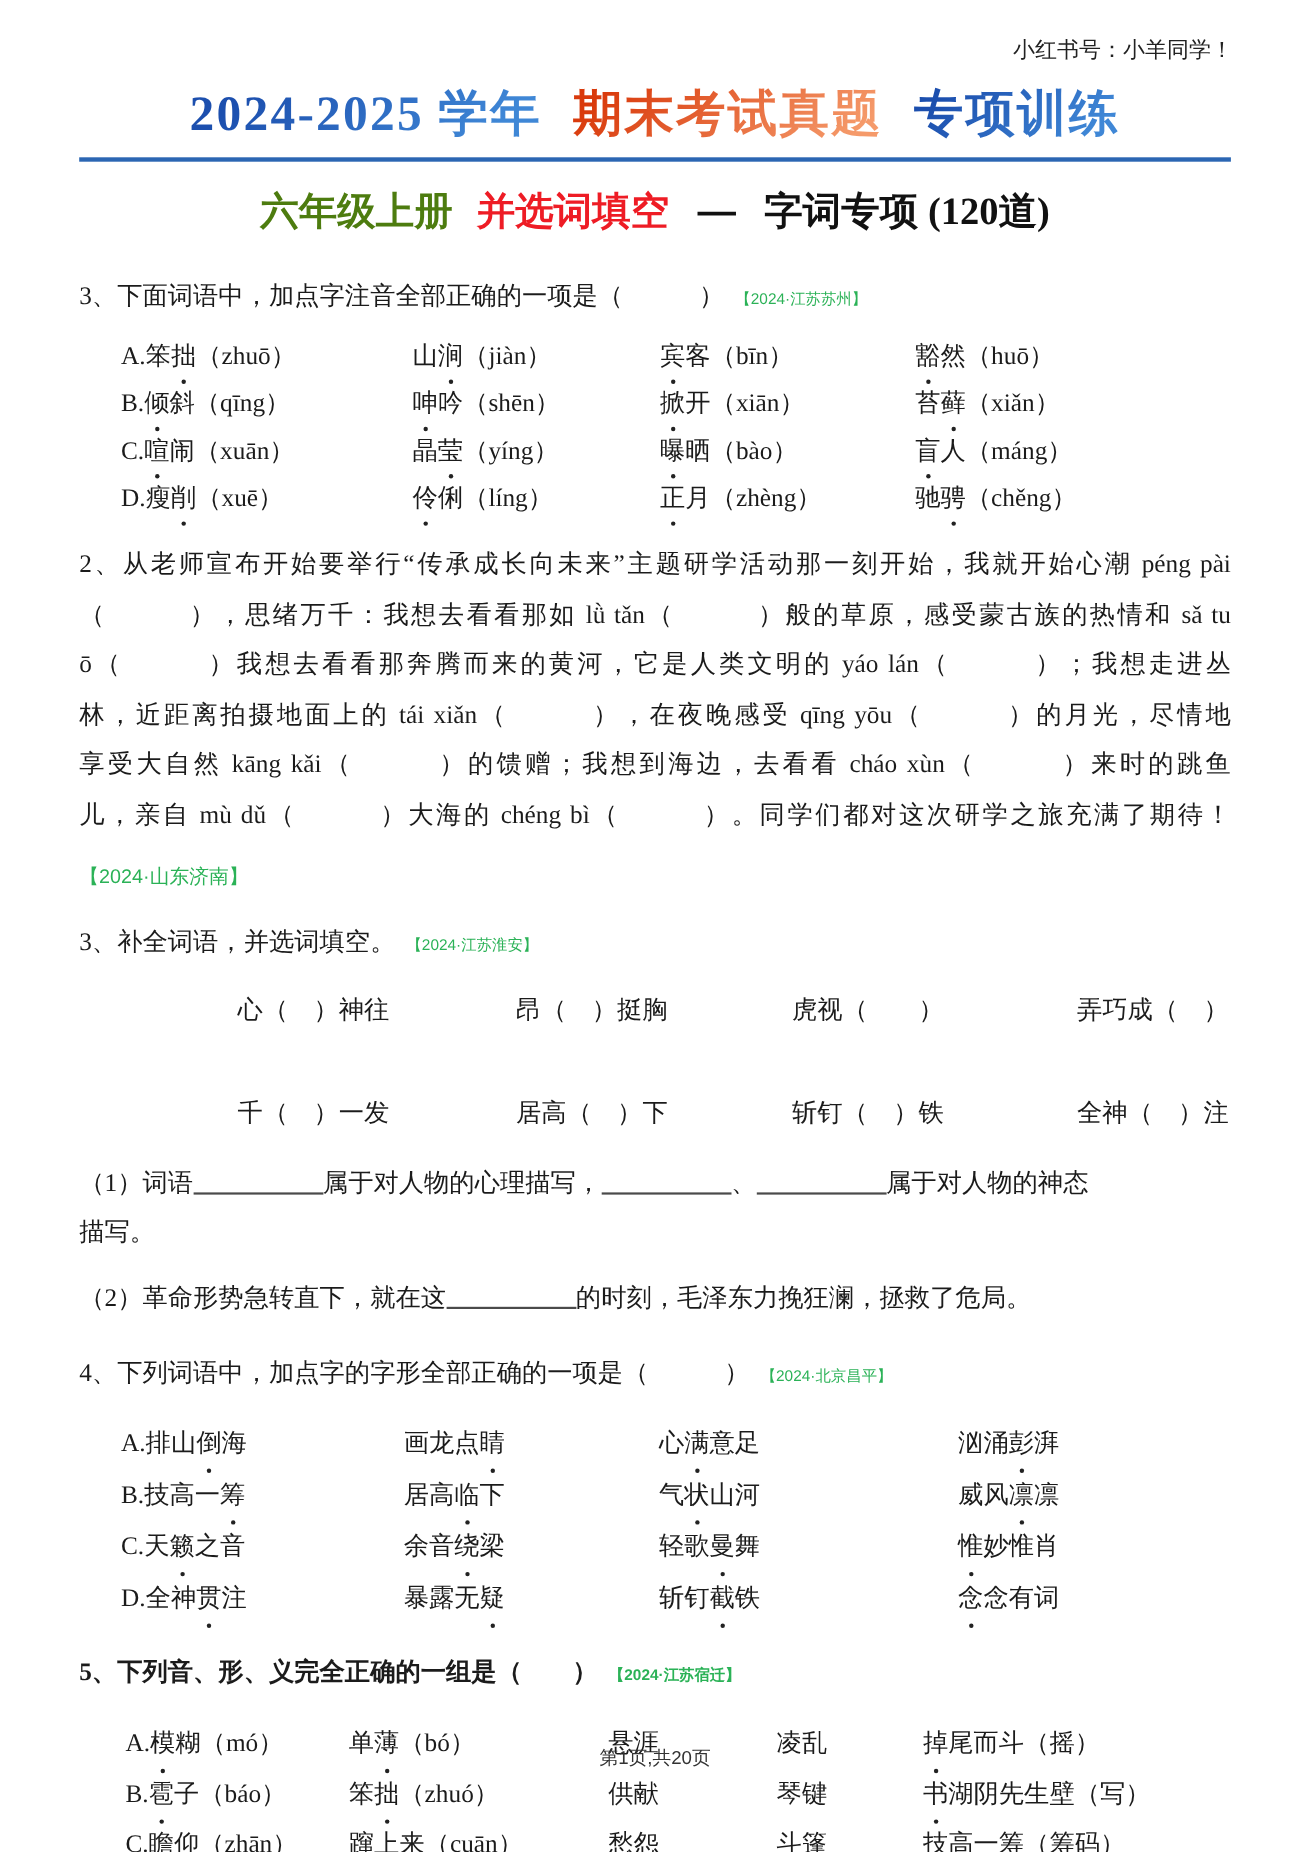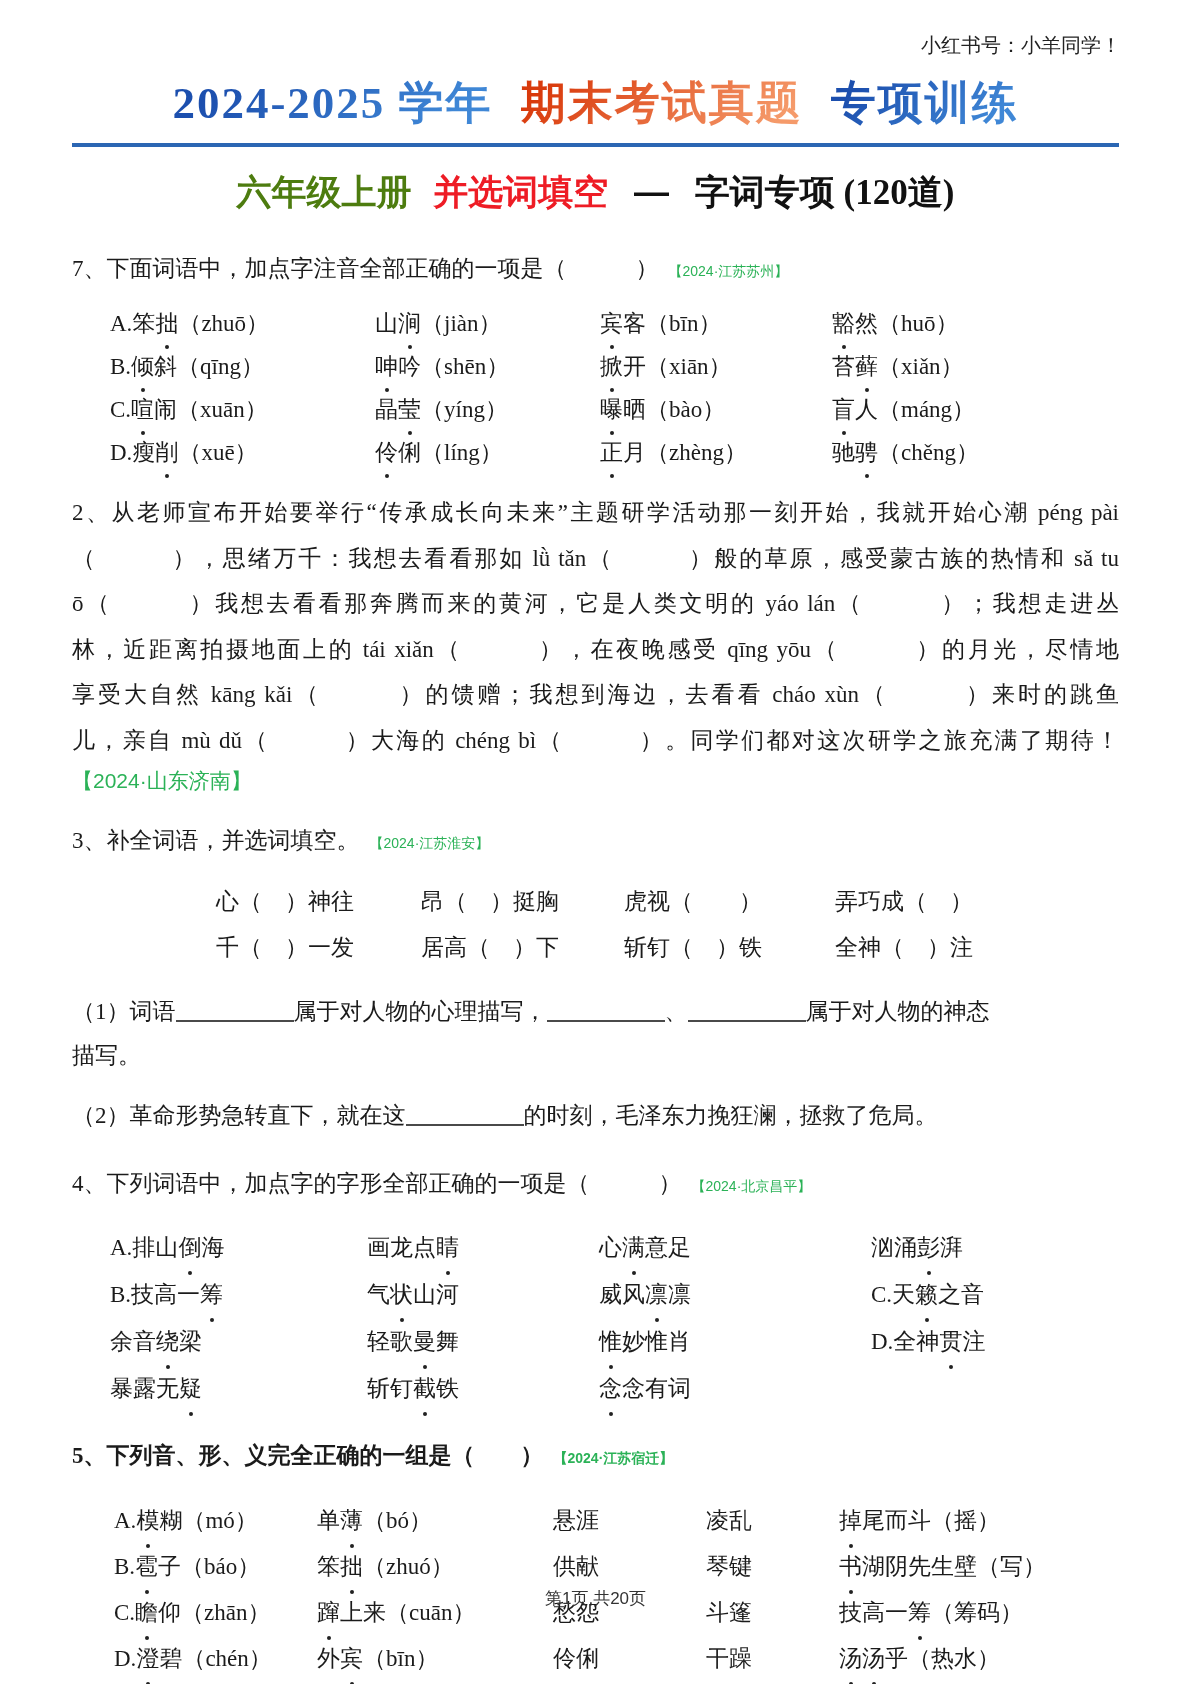--- a/index.html
+++ b/index.html
@@ -21,27 +21,27 @@
   .title-rule{height:4px;background:#2b66b3;margin:10px 72px 0 72px;}
   .subtitle{margin-top:22px;text-align:center;font-size:35px;font-weight:900;
         font-family:"Liberation Sans",sans-serif;white-space:nowrap;}
   .sub-black{color:#4d7c0f;}
   .sub-red{color:#ee1c25;margin-left:12px;}
   .sub-dash{color:#111;margin:0 16px;}
   .sub-topic{color:#111;font-family:"Liberation Serif",serif;}
   .content{padding:0 72px;font-size:23px;line-height:43px;}
   .stem{margin-top:0;white-space:nowrap;}
   .tag{color:#2bb257;font-size:14px;margin-left:10px;font-family:"Liberation Sans",sans-serif;}
-  .tag-line{color:#2bb257;font-size:21px;font-family:"Liberation Sans",sans-serif;line-height:28px;margin-top:4px;}
+  .tag-line{color:#2bb257;font-size:18px;font-family:"Liberation Sans",sans-serif;line-height:28px;margin-top:20px;}
   .grid{display:grid;}
   .grid span{white-space:nowrap;}
   .grid-q1{padding-left:38px;grid-template-columns:265px 225px 232px auto;line-height:43px;margin-top:14px;}
   .grid-q4{padding-left:38px;grid-template-columns:257px 232px 272px auto;line-height:47px;margin-top:16px;}
   .grid-q5{padding-left:42px;grid-template-columns:203px 236px 153px 133px auto;line-height:46px;margin-top:18px;}
-  .word-rows{padding-left:144px;grid-template-columns:205px 203px 211px auto;line-height:46px;margin-top:14px;}
+  .word-rows{padding-left:144px;grid-template-columns:205px 203px 211px auto;line-height:46px;margin-top:14px;gap:48px;}
   .jline{text-align:justify;text-align-last:justify;line-height:45.5px;}
   .q2block{margin-top:16px;}
   .q3stem{margin-top:24px;}
   .sub1{margin-top:18px;line-height:45px;}
   .sub1b{line-height:43px;}
   .sub2{margin-top:16px;line-height:45px;}
   .q4stem{margin-top:24px;}
   .q5stem{margin-top:22px;font-weight:bold;}
   .q1stem{margin-top:36px;line-height:34px;}
   .dt{position:relative;display:inline-block;}
@@ -68,21 +68,21 @@
   <div class="subtitle">
     <span class="sub-black">六年级上册</span>
     <span class="sub-red">并选词填空</span>
     <span class="sub-dash">—</span>
     <span class="sub-topic">字词专项 (120道)</span>
   </div>
 
   <div class="content">
 
     <div class="stem q1stem">
-      <span>7、下面词语中，加点字注音全部正确的一项是（　　　）</span><span class="tag">【2024·江苏苏州】</span>
+      <span>3、下面词语中，加点字注音全部正确的一项是（　　　）</span><span class="tag">【2024·江苏苏州】</span>
     </div>
     <div class="grid grid-q1">
       <span>A.笨<span class="dt">拙</span>（zhuō）</span>
       <span>山<span class="dt">涧</span>（jiàn）</span>
       <span><span class="dt">宾</span>客（bīn）</span>
       <span><span class="dt">豁</span>然（huō）</span>
       <span>B.<span class="dt">倾</span>斜（qīng）</span>
       <span><span class="dt">呻</span>吟（shēn）</span>
       <span><span class="dt">掀</span>开（xiān）</span>
       <span>苔<span class="dt">藓</span>（xiǎn）</span>
@@ -125,20 +125,21 @@
 
     <div class="stem q4stem">
       <span>4、下列词语中，加点字的字形全部正确的一项是（　　　）</span><span class="tag">【2024·北京昌平】</span>
     </div>
     <div class="grid grid-q4">
       <span>A.排山<span class="dt">倒</span>海</span>
       <span>画龙点<span class="dt">睛</span></span>
       <span>心<span class="dt">满</span>意足</span>
       <span>汹涌<span class="dt">彭</span>湃</span>
       <span>B.技高一<span class="dt">筹</span></span>
+      <span>居高<span class="dt">临</span>下</span>
       <span>气<span class="dt">状</span>山河</span>
       <span>威风<span class="dt">凛</span>凛</span>
       <span>C.天<span class="dt">籁</span>之音</span>
       <span>余音<span class="dt">绕</span>梁</span>
       <span>轻歌<span class="dt">曼</span>舞</span>
       <span><span class="dt">惟</span>妙惟肖</span>
       <span>D.全神<span class="dt">贯</span>注</span>
       <span>暴露无<span class="dt">疑</span></span>
       <span>斩钉<span class="dt">截</span>铁</span>
       <span><span class="dt">念</span>念有词</span>

